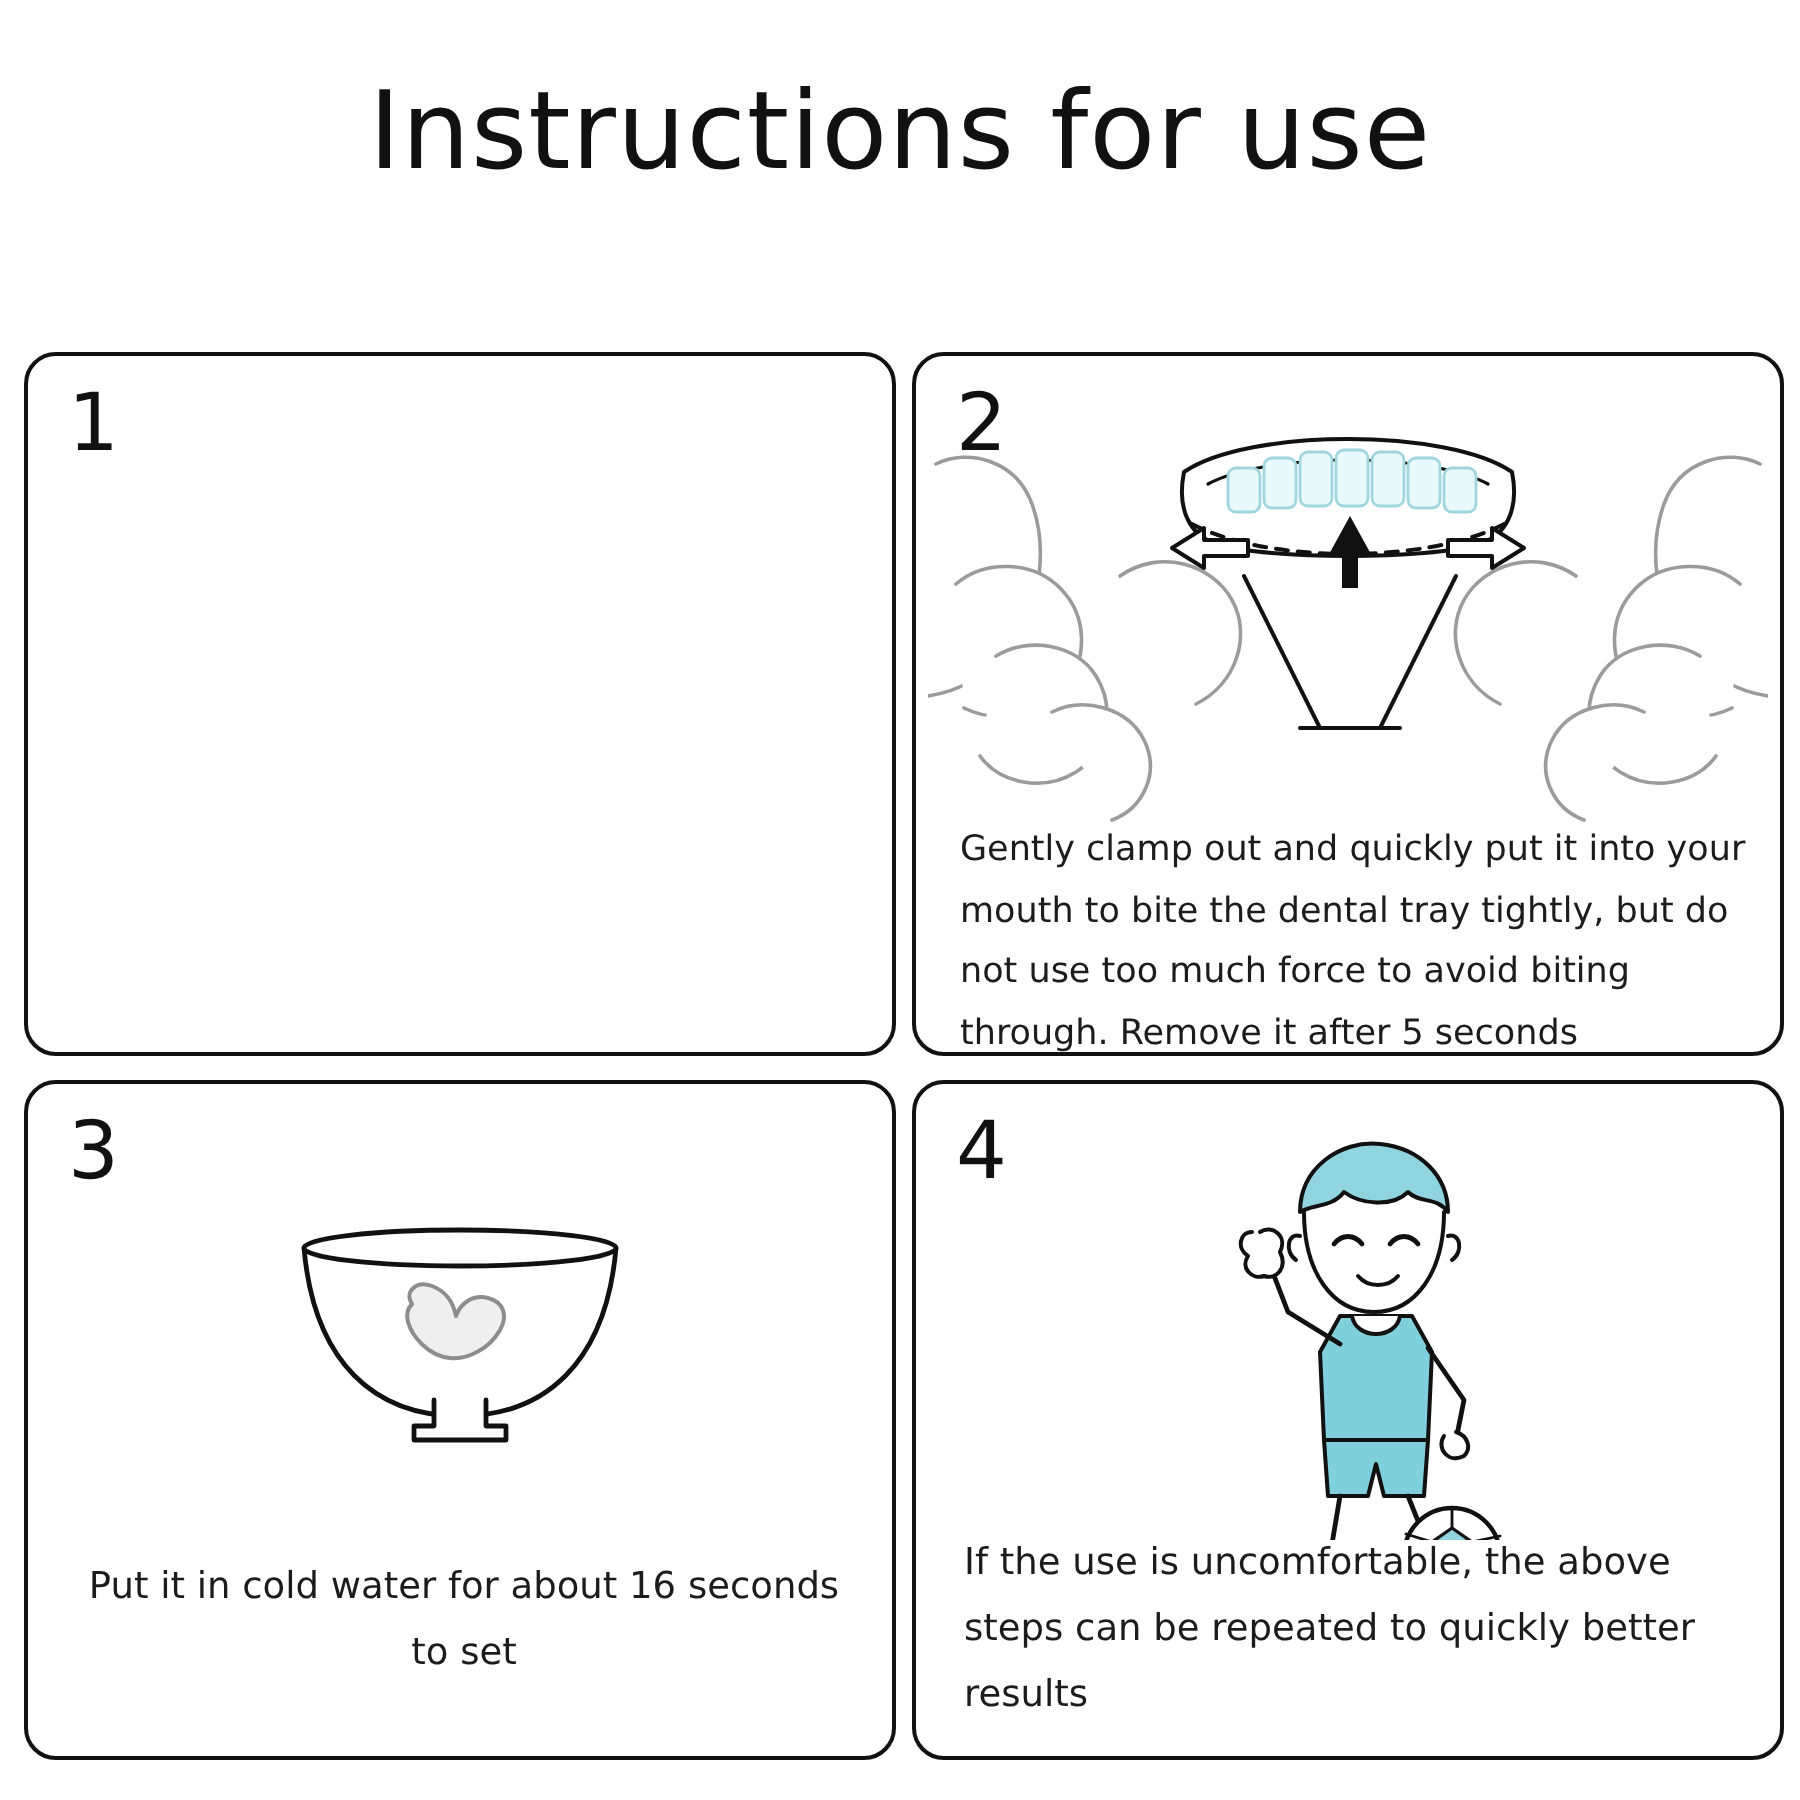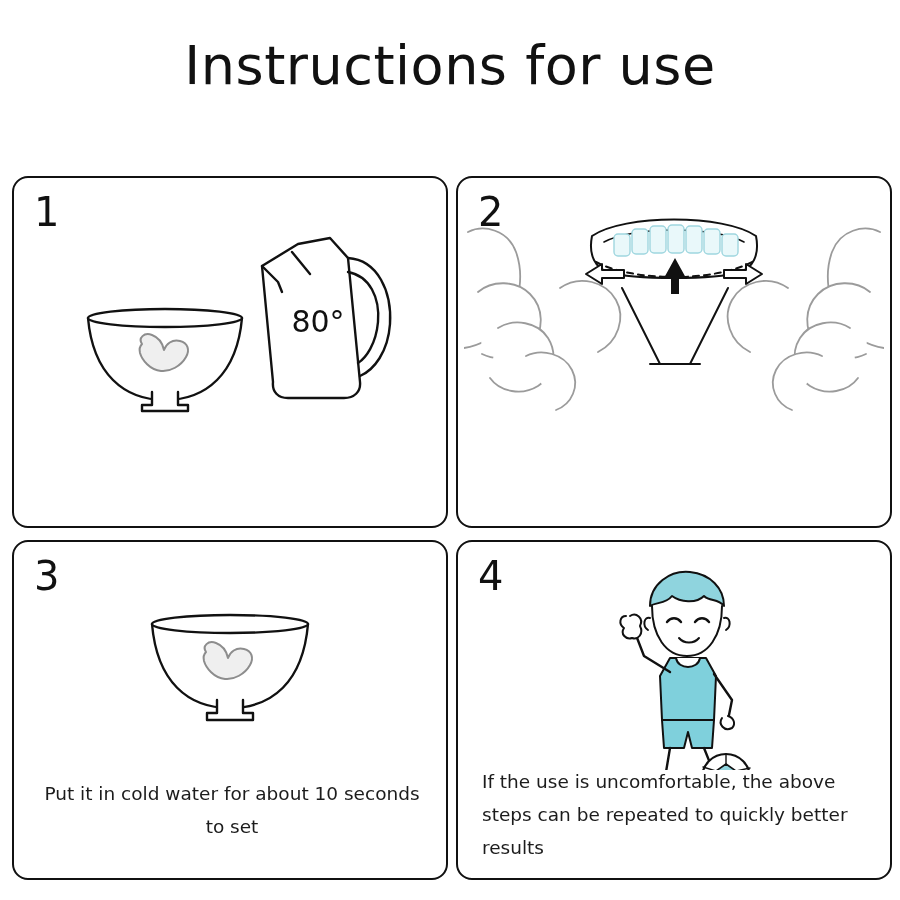--- a/index.html
+++ b/index.html
@@ -89,41 +89,20 @@
 <body>
 
 <div class="page">
 
   <div class="page-title">Instructions for use</div>
 
   <div class="grid">
 
     <div class="card">
       <div class="step-num">1</div>
-      <div class="art">
-        <svg width="400" height="228" viewBox="0 0 400 228" fill="none" stroke="#111" stroke-width="2.4" stroke-linejoin="round" stroke-linecap="round">
-
-          <g>
-            <path d="M58 122 L212 122 C207 178 176 204 135 204 C94 204 63 178 58 122 Z" fill="#fff"></path>
-            <ellipse cx="135" cy="122" rx="77" ry="9" fill="#fff"></ellipse>
-            <path d="M122 196 L122 209 L112 209 L112 215 L158 215 L158 209 L148 209 L148 196" fill="#fff"></path>
-
-            <path d="M112 148 C108 142 114 136 122 139 C130 142 133 149 134 154 C136 148 142 143 150 145 C158 147 160 154 156 161 C151 170 140 176 131 175 C120 174 112 164 110 157 C109 153 110 150 112 148 Z" fill="#efefef" stroke="#8d8d8d" stroke-width="2"></path>
-          </g>
-
-          <g>
-            <path d="M232 70 L268 48 L300 42 L318 62 L330 186 C331 196 324 202 314 202 L258 202 C248 202 242 196 243 186 Z" fill="#fff"></path>
-            <path d="M232 70 L248 86 L252 96" fill="#fff"></path>
-            <path d="M262 56 L280 78"></path>
-            <path d="M318 62 C348 64 362 96 360 128 C358 156 344 174 330 180" fill="none"></path>
-            <path d="M318 76 C340 80 350 102 348 126 C346 148 336 162 328 167" fill="none"></path>
-            <text x="288" y="136" font-family="DejaVu Sans, sans-serif" font-size="30" fill="#111" stroke="none" text-anchor="middle">80°</text>
-          </g>
-        </svg>
-      </div>
     </div>
 
     <div class="card">
       <div class="step-num">2</div>
       <div class="art">
         <svg width="420" height="220" viewBox="0 0 420 220" fill="none" stroke="#111" stroke-width="1.6" stroke-linejoin="round" stroke-linecap="round">
           <g stroke="#9b9b9b" stroke-width="1.8" fill="#fff">
 
             <path d="M4 36 C20 28 44 34 52 56 C60 78 56 106 44 124 C32 142 14 150 0 152"></path>
             <path d="M14 96 C28 84 52 84 66 98 C80 112 80 134 68 148 C56 162 34 166 18 158"></path>
@@ -160,35 +139,36 @@
             <path d="M211 62 L222 82 L215 82 L215 98 L207 98 L207 82 L200 82 Z"></path>
           </g>
           <g fill="#fff" stroke="#111" stroke-width="2">
             <path d="M122 78 L138 68 L138 74 L160 74 L160 82 L138 82 L138 88 Z"></path>
           </g>
           <g fill="#fff" stroke="#111" stroke-width="2">
             <path d="M298 78 L282 68 L282 74 L260 74 L260 82 L282 82 L282 88 Z"></path>
           </g>
         </svg>
       </div>
+      <div class="caption c2">Gently clamp out and quickly put it into your mouth to bite the dental tray tightly, but do not use too much force to avoid biting through. Remove it after 5 seconds</div>
     </div>
 
     <div class="card">
       <div class="step-num">3</div>
       <div class="art">
         <svg width="400" height="210" viewBox="0 0 400 210" fill="none" stroke="#111" stroke-width="2.4" stroke-linejoin="round" stroke-linecap="round">
           <g>
             <path d="M122 64 L278 64 C273 122 242 148 200 148 C158 148 127 122 122 64 Z" fill="#fff"></path>
             <ellipse cx="200" cy="64" rx="78" ry="9" fill="#fff"></ellipse>
             <path d="M187 140 L187 153 L177 153 L177 160 L223 160 L223 153 L213 153 L213 140" fill="#fff"></path>
             <path d="M176 92 C172 86 178 80 186 83 C194 86 197 93 198 98 C200 92 206 87 214 89 C222 91 224 98 220 105 C215 114 204 120 195 119 C184 118 176 108 174 101 C173 97 174 94 176 92 Z" fill="#efefef" stroke="#8d8d8d" stroke-width="2"></path>
           </g>
         </svg>
       </div>
-      <div class="caption c3">Put it in cold water for about 10 seconds to set</div>
+      <div class="caption c3">Put it in cold water for about 16 seconds to set</div>
     </div>
 
     <div class="card">
       <div class="step-num">4</div>
       <div class="art">
         <svg width="400" height="210" viewBox="0 0 400 210" fill="none" stroke="#111" stroke-width="2" stroke-linejoin="round" stroke-linecap="round">
           <g>
 
             <path d="M176 46 C176 24 196 10 216 12 C236 14 250 28 250 46 C244 38 236 42 230 36 C222 44 206 42 198 36 C192 44 182 42 176 46 Z" fill="#8fd4de" stroke="#111"></path>
 

